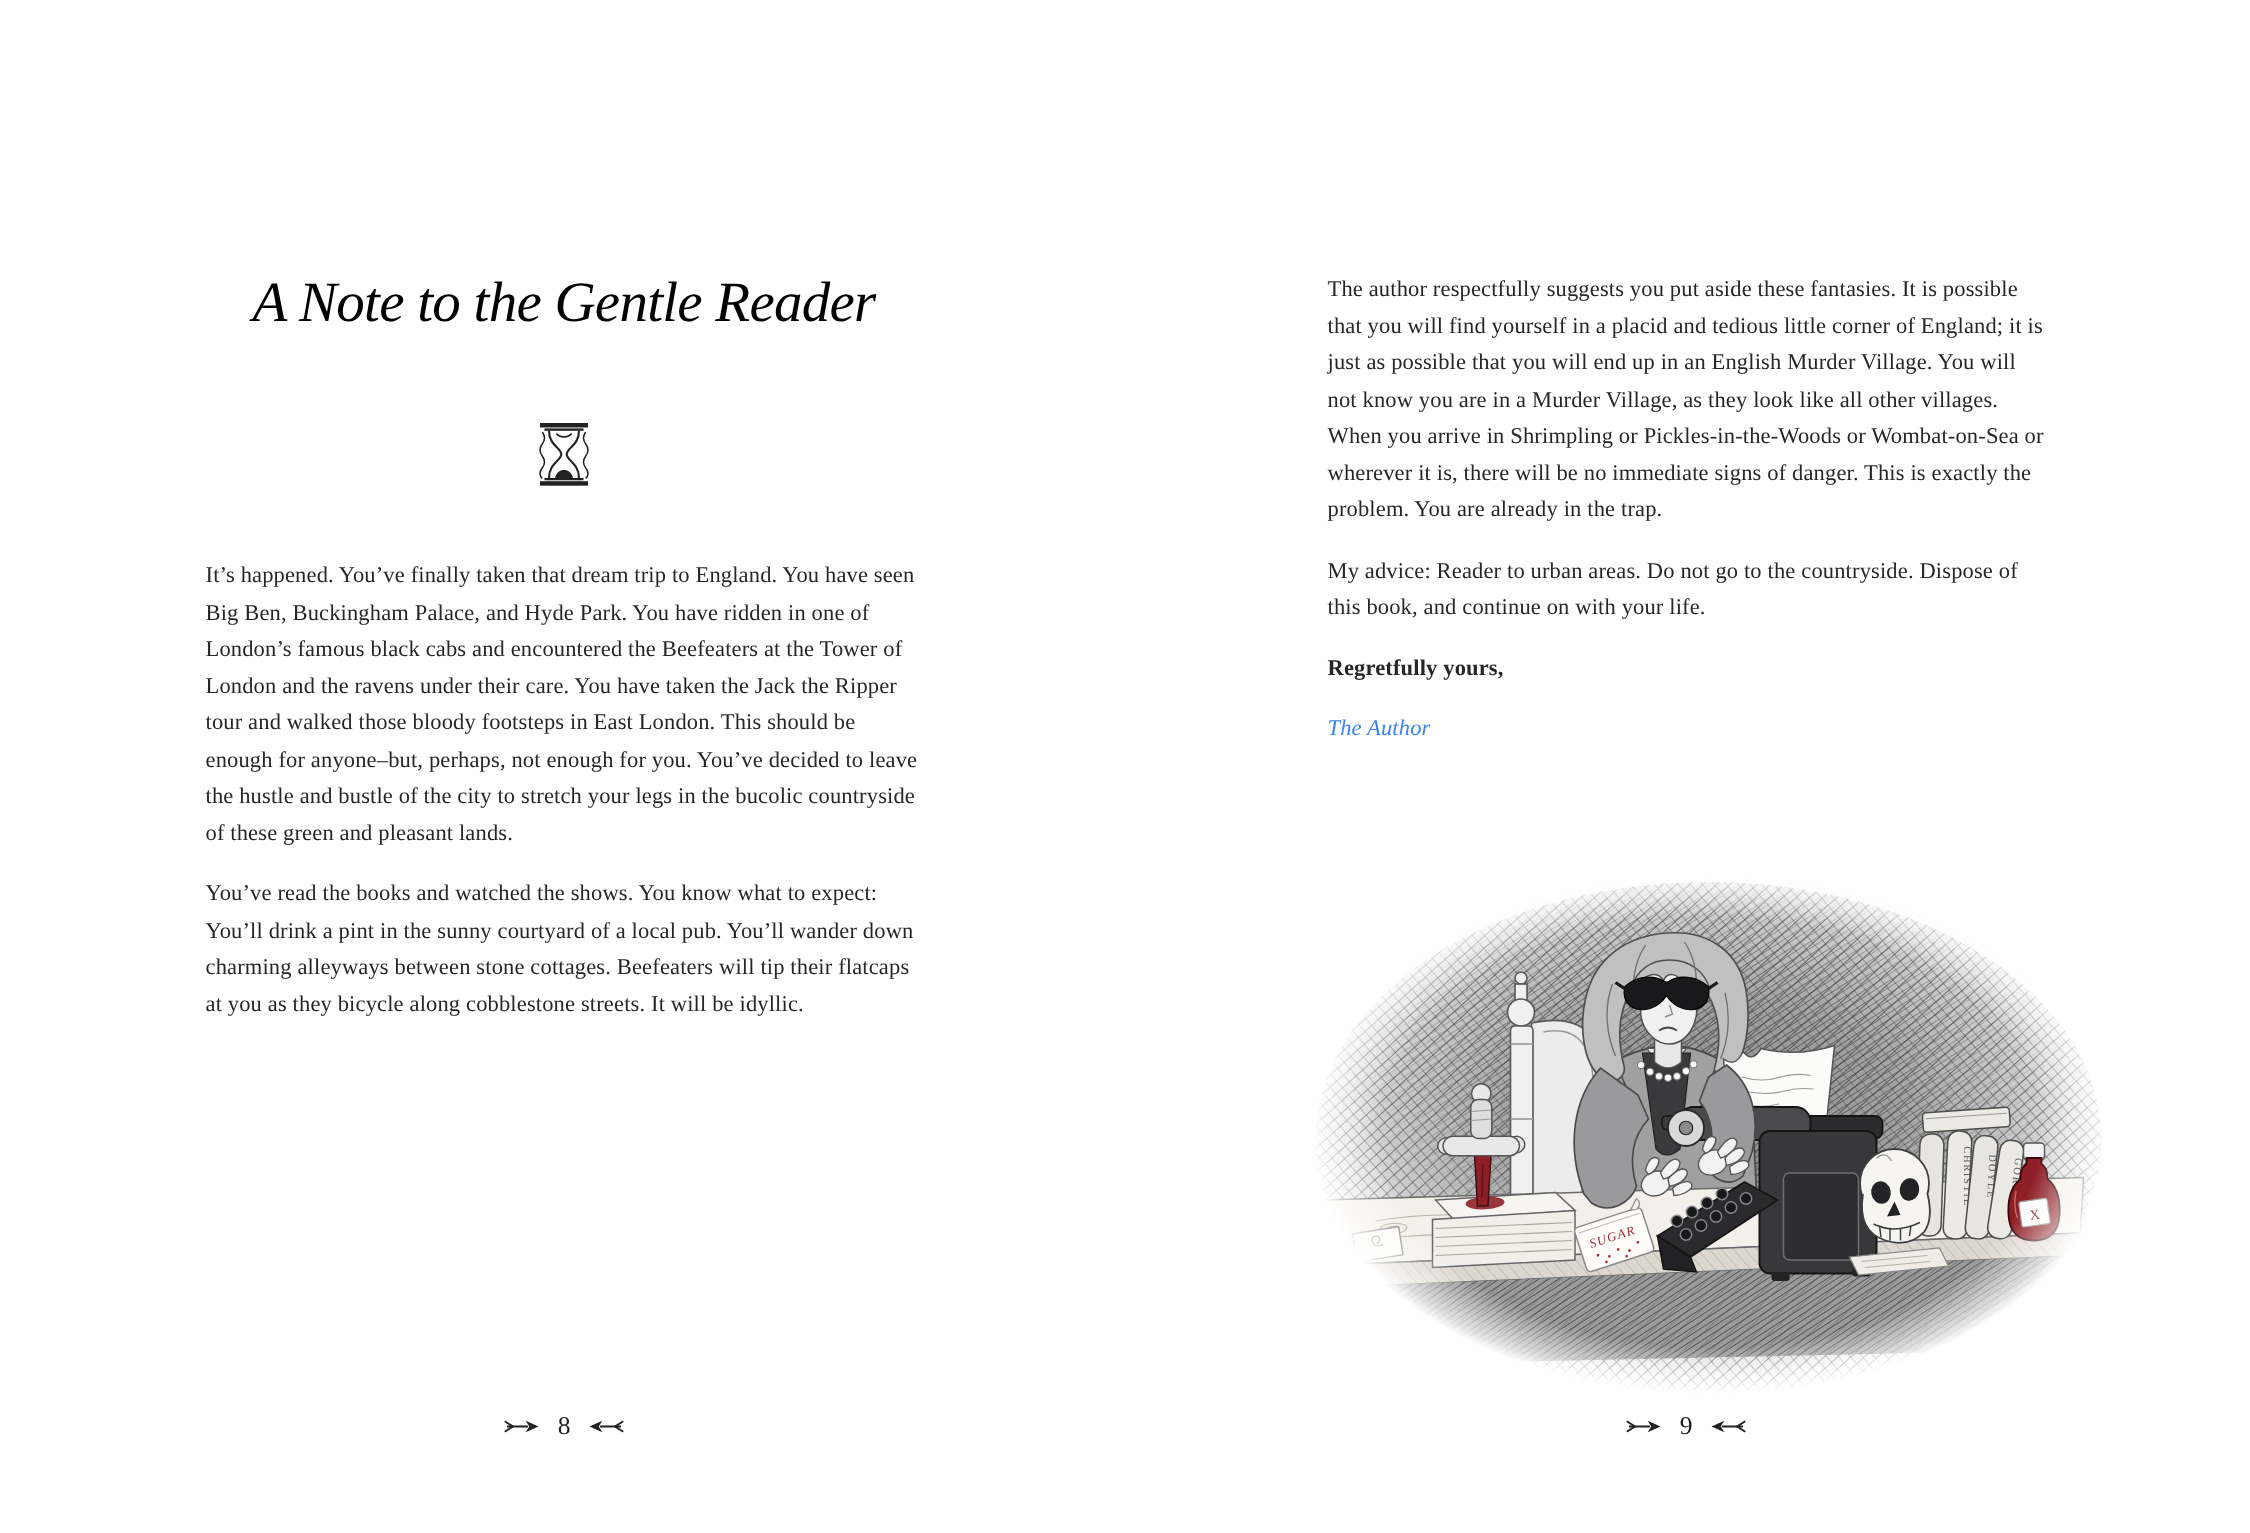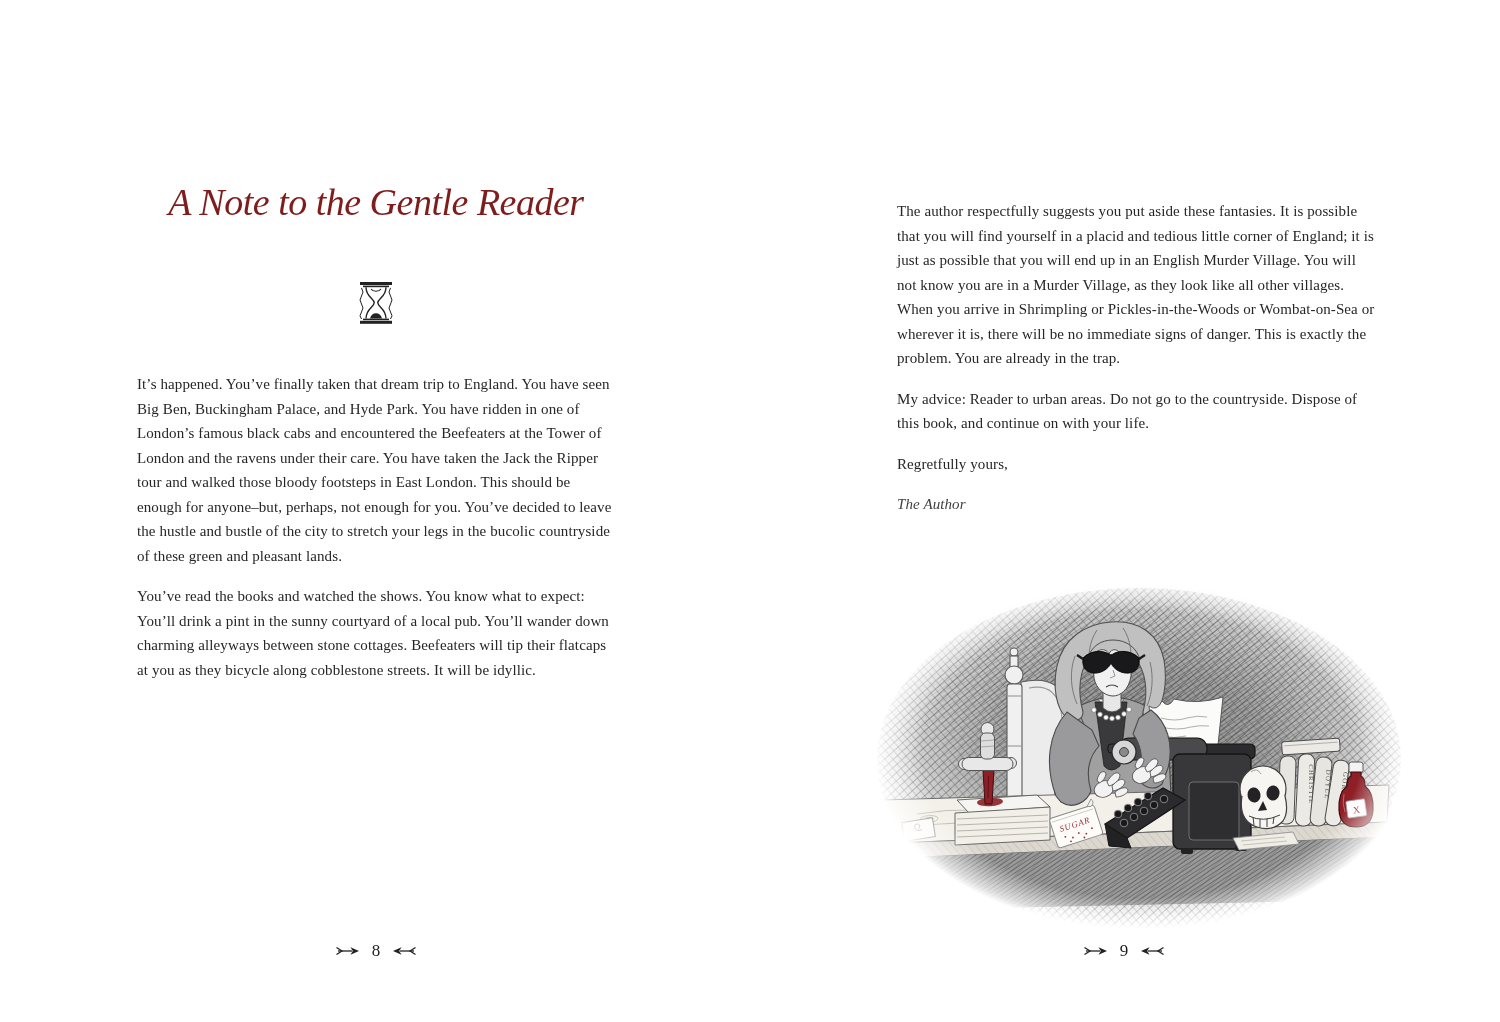--- a/index.html
+++ b/index.html
@@ -1,24 +1,24 @@
 <!DOCTYPE html>
 <html><head>
 <meta charset="utf-8">
 <style>
   html,body{margin:0;padding:0;background:#ffffff;}
   .canvas{position:relative;width:1500px;height:1022px;background:#ffffff;overflow:hidden;
           font-family:"Liberation Serif","DejaVu Serif",serif;color:#262626;}
   .col{position:absolute;width:478px;}
   .page-title{position:absolute;left:137px;top:180px;width:478px;text-align:center;
-              font-style:italic;font-size:38px;letter-spacing:-0.5px;white-space:nowrap;color:#7f1d1d;}
+              font-style:italic;font-size:38px;letter-spacing:-0.5px;white-space:nowrap;color:#000000;}
   .ornament{position:absolute;left:137px;top:281px;width:478px;display:flex;justify-content:center;}
   .body-text p{margin:0 0 16px 0;font-size:15px;line-height:24.5px;letter-spacing:0.1px;text-align:left;}
-  .closing{margin-bottom:14px;}
-  .signature{font-style:italic;font-size:20px;letter-spacing:0.3px;margin-top:2px;color:#404040;}
+  .closing{margin-bottom:14px;font-weight:bold;}
+  .signature{font-style:italic;font-size:20px;letter-spacing:0.3px;margin-top:2px;color:#3b82f6;}
   .pagenum{position:absolute;display:flex;align-items:center;justify-content:center;gap:13px;
            width:478px;font-size:17px;color:#1e1e1e;}
   .pagenum svg{display:block;}
   .illo{position:absolute;left:861px;top:586px;}
 </style>
 </head>
 <body>
 
 <div class="canvas">
 
@@ -59,21 +59,21 @@
       <g transform="translate(24,0) scale(-1,1)">
         <g stroke="#222" fill="none" stroke-width="1.3">
           <line x1="3" y1="6" x2="17" y2="6"></line>
           <path d="M1.5,2.5 L7,6 L1.5,9.5"></path>
         </g>
         <polygon points="24,6 15.5,2.2 17.8,6 15.5,9.8" fill="#222"></polygon>
       </g>
     </svg>
   </div>
 
-  <div class="col body-text" style="left:885px;top:199px;margin-left:12px;">
+  <div class="col body-text" style="left:885px;top:181px;">
     <p>The author respectfully suggests you put aside these fantasies. It is possible that you will find yourself in a placid and tedious little corner of England; it is just as possible that you will end up in an English Murder Village. You will not know you are in a Murder Village, as they look like all other villages. When you arrive in Shrimpling or Pickles-in-the-Woods or Wombat-on-Sea or wherever it is, there will be no immediate signs of danger. This is exactly the problem. You are already in the trap.</p>
     <p>My advice: Reader to urban areas. Do not go to the countryside. Dispose of this book, and continue on with your life.</p>
     <p class="closing">Regretfully yours,</p>
     <p class="signature">The Author</p>
   </div>
 
   <svg class="illo" width="560" height="350" viewBox="0 0 560 350" aria-label="Author in dark sunglasses typing at a vintage typewriter behind a desk, with a dagger stabbed through a manuscript, a sugar packet, a skull, mystery novels and a poison bottle">
     <defs>
       <pattern id="h1" width="6" height="6" patternUnits="userSpaceOnUse" patternTransform="rotate(48)">
         <line x1="0" y1="0" x2="0" y2="6" stroke="#4a4a4a" stroke-width="1"></line>

